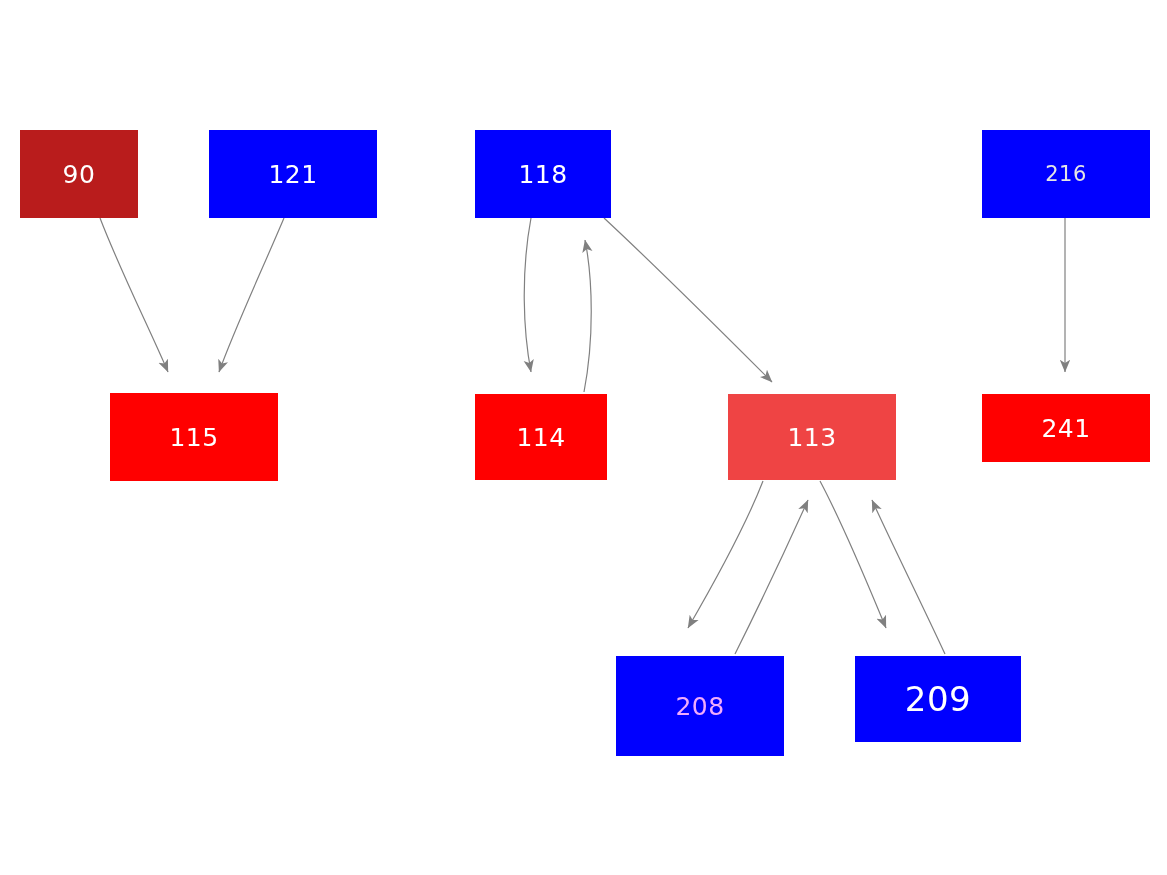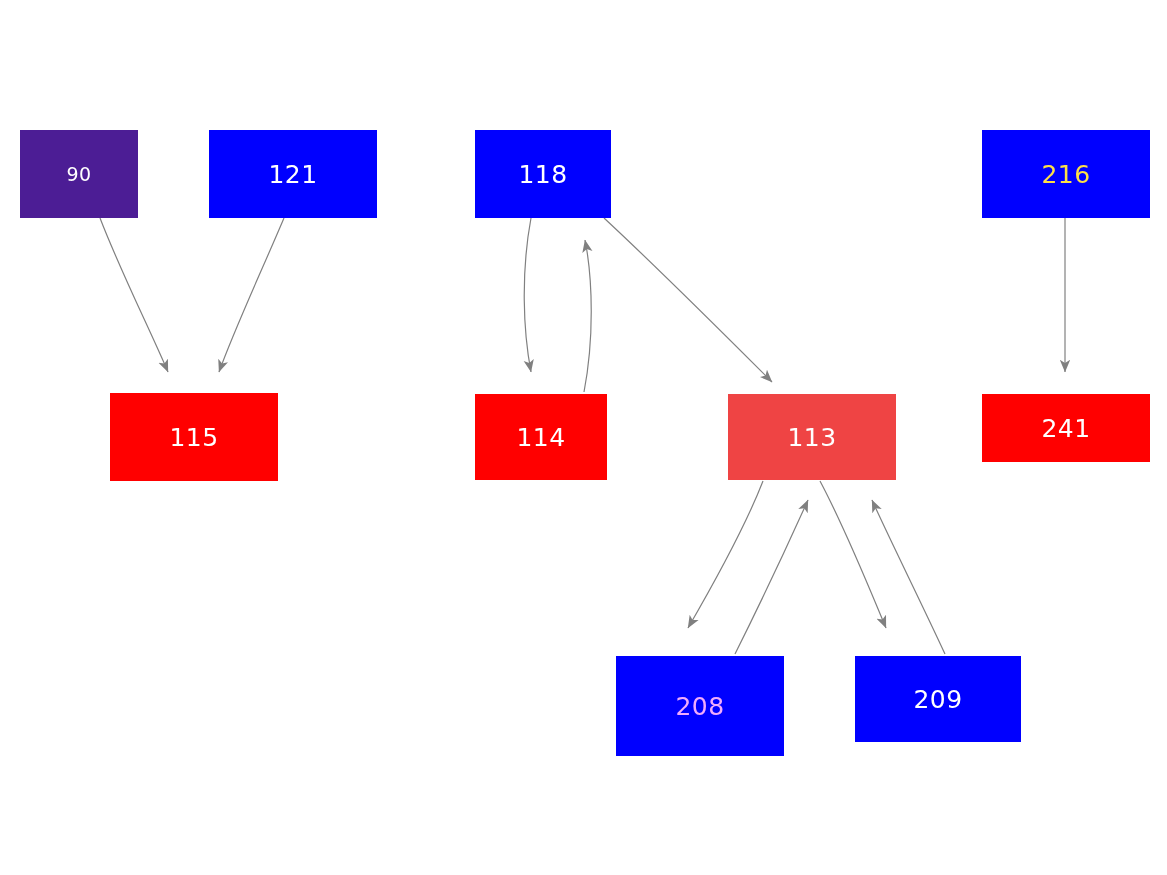--- a/index.html
+++ b/index.html
@@ -59,45 +59,45 @@
         <path d="M 604,218 C 660,270 730,340 772,382" fill="none" stroke="#808080" stroke-width="1.2" marker-end="url(#arrowhead)"></path>
         <path d="M 1065,218 C 1065,270 1065,330 1065,372" fill="none" stroke="#808080" stroke-width="1.2" marker-end="url(#arrowhead)"></path>
         <path d="M 763,481 C 744,530 710,590 688,628" fill="none" stroke="#808080" stroke-width="1.2" marker-end="url(#arrowhead)"></path>
         <path d="M 735,654 C 762,600 790,540 808,500" fill="none" stroke="#808080" stroke-width="1.2" marker-end="url(#arrowhead)"></path>
         <path d="M 820,481 C 846,530 870,590 886,628" fill="none" stroke="#808080" stroke-width="1.2" marker-end="url(#arrowhead)"></path>
         <path d="M 945,654 C 920,600 890,540 872,500" fill="none" stroke="#808080" stroke-width="1.2" marker-end="url(#arrowhead)"></path>
       </g>
   </svg>
 
   <div id="nodes-group">
-      <div class="node" style="left: 20px; top: 130px; width: 118px; height: 88px; background: #4c1d95; color: rgb(255, 255, 255); font-size: 19px;">
+      <div class="node" style="left: 20px; top: 130px; width: 118px; height: 88px; background: #b91c1c; color: rgb(255, 255, 255); font-size: 25px;">
         <span class="node-label">90</span>
       </div>
       <div class="node" style="left: 209px; top: 130px; width: 168px; height: 88px; background: rgb(0, 0, 255); color: rgb(255, 255, 255); font-size: 25px;">
         <span class="node-label">121</span>
       </div>
       <div class="node" style="left: 475px; top: 130px; width: 136px; height: 88px; background: rgb(0, 0, 255); color: rgb(255, 255, 255); font-size: 25px;">
         <span class="node-label">118</span>
       </div>
-      <div class="node" style="left: 982px; top: 130px; width: 168px; height: 88px; background: rgb(0, 0, 255); color: #fde047; font-size: 25px;">
+      <div class="node" style="left: 982px; top: 130px; width: 168px; height: 88px; background: rgb(0, 0, 255); color: #e5e5e5; font-size: 21px;">
         <span class="node-label">216</span>
       </div>
       <div class="node" style="left: 110px; top: 393px; width: 168px; height: 88px; background: rgb(255, 0, 0); color: rgb(255, 255, 255); font-size: 25px;">
         <span class="node-label">115</span>
       </div>
       <div class="node" style="left: 475px; top: 394px; width: 132px; height: 86px; background: rgb(255, 0, 0); color: rgb(255, 255, 255); font-size: 25px;">
         <span class="node-label">114</span>
       </div>
       <div class="node" style="left: 728px; top: 394px; width: 168px; height: 86px; background: #ef4444; color: rgb(255, 255, 255); font-size: 25px;">
         <span class="node-label">113</span>
       </div>
       <div class="node" style="left: 982px; top: 394px; width: 168px; height: 68px; background: rgb(255, 0, 0); color: rgb(255, 255, 255); font-size: 25px;">
         <span class="node-label">241</span>
       </div>
       <div class="node" style="left: 616px; top: 656px; width: 168px; height: 100px; background: rgb(0, 0, 255); color: #f0abfc; font-size: 25px;">
         <span class="node-label">208</span>
       </div>
-      <div class="node" style="left: 855px; top: 656px; width: 166px; height: 86px; background: rgb(0, 0, 255); color: rgb(255, 255, 255); font-size: 25px;">
+      <div class="node" style="left: 855px; top: 656px; width: 166px; height: 86px; background: rgb(0, 0, 255); color: rgb(255, 255, 255); font-size: 34px;">
         <span class="node-label">209</span>
       </div>
     </div>
 
 </div>
 
 </body></html>

